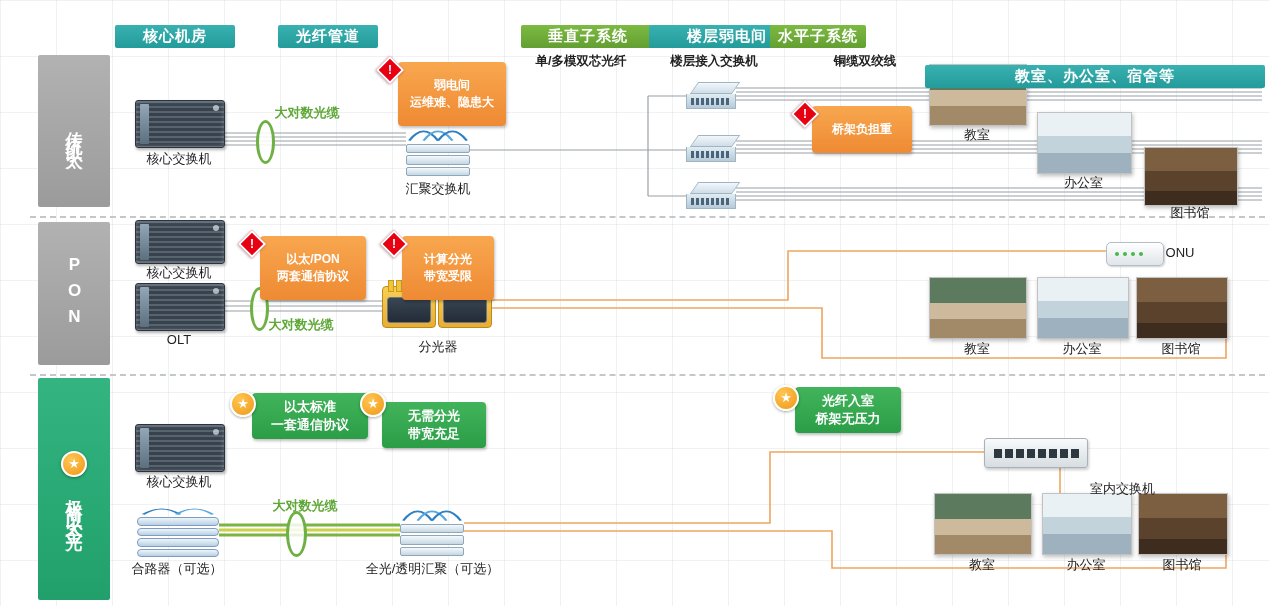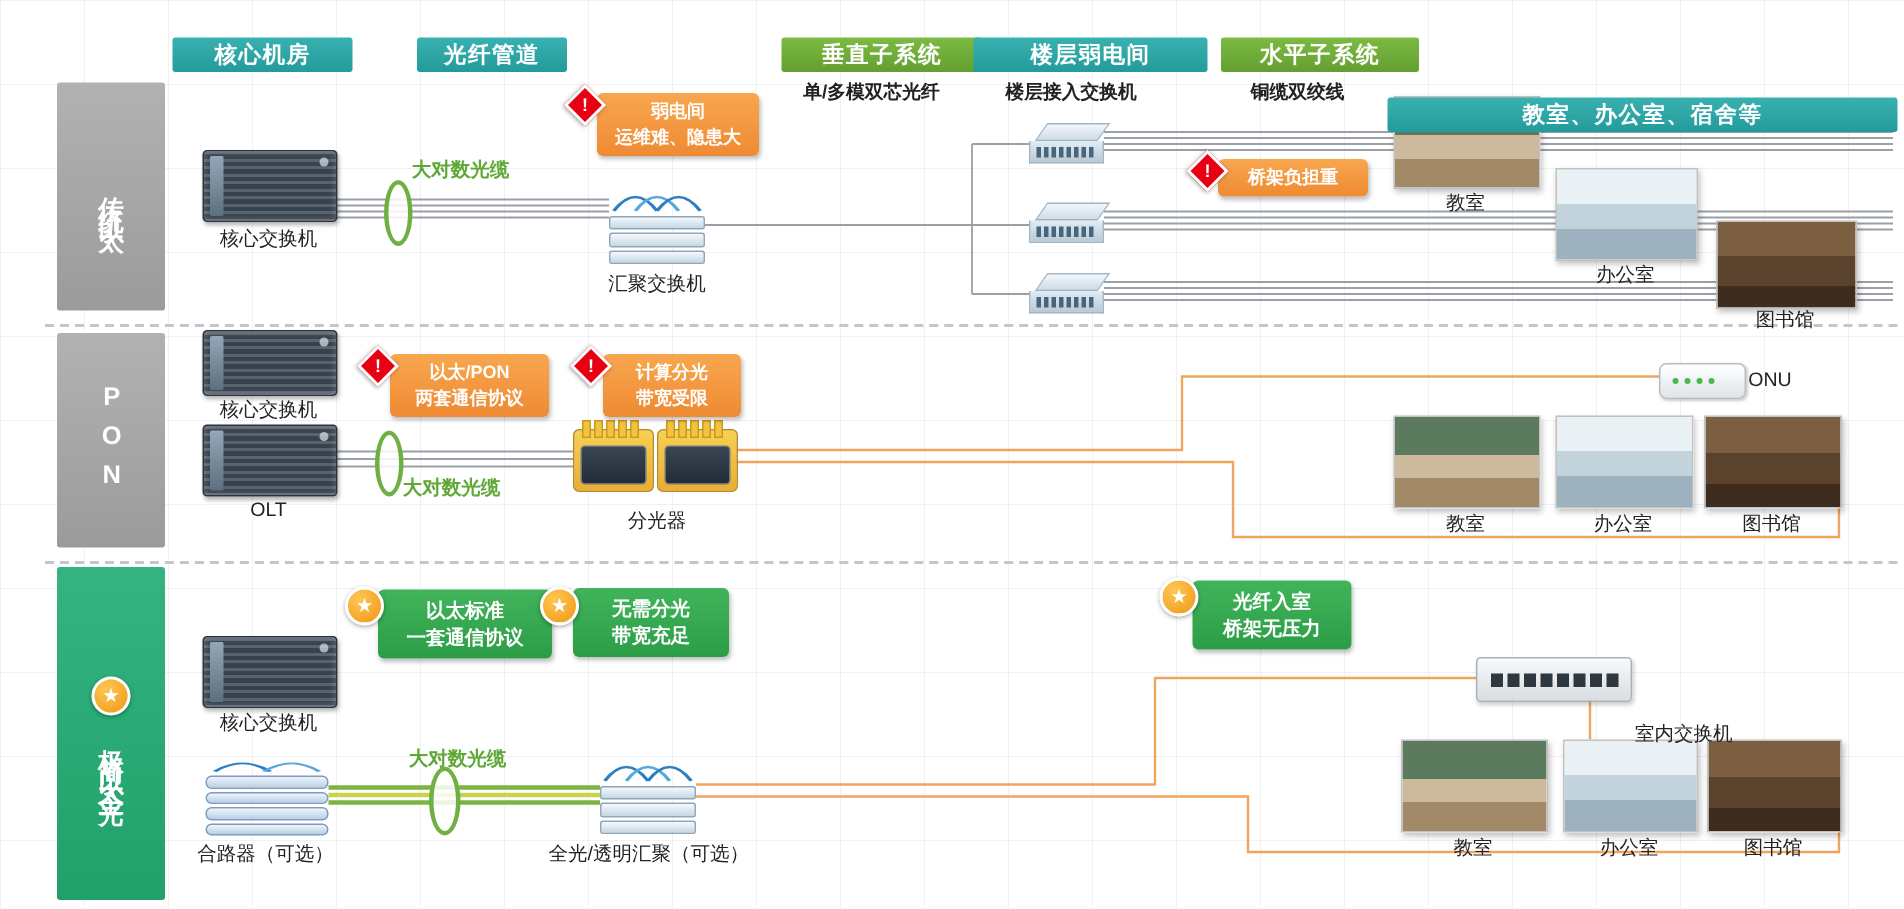--- a/index.html
+++ b/index.html
@@ -28,21 +28,21 @@
   .row-label.gray{background:linear-gradient(180deg,#b2b2b2,#9b9b9b);}
   .row-label.greenbg{background:linear-gradient(180deg,#33b480,#21a06b);}
   
   .subheader{position:absolute;top:53px;font-size:12.5px;font-weight:bold;color:#222;
     text-align:center;z-index:3;}
   .caption{position:absolute;font-size:13px;color:#222;text-align:center;z-index:3;}
   .cable-label{position:absolute;font-size:13px;font-weight:bold;color:#5fa837;
     text-align:center;z-index:3;}
   
   .wbox{position:absolute;background:linear-gradient(180deg,#f8a74f,#ee8a33);color:#fff;
-    font-weight:bold;font-size:12px;text-align:center;border-radius:4px;padding:4px 6px;
+    font-weight:bold;font-size:12px;text-align:center;border-radius:4px;padding:15px 6px;
     line-height:1.4;box-shadow:1px 2px 3px rgba(0,0,0,.25);z-index:4;}
   .wbox span{display:block;}
   .gbox{position:absolute;background:linear-gradient(180deg,#41b45b,#2b9d47);color:#fff;
     font-weight:bold;font-size:13px;text-align:center;border-radius:4px;padding:5px 6px;
     line-height:1.4;box-shadow:1px 2px 3px rgba(0,0,0,.25);z-index:4;}
   .gbox span{display:block;}
   .diamond{position:absolute;width:16px;height:16px;background:#e60012;
     transform:rotate(45deg);border:2px solid #fff;box-shadow:0 1px 3px rgba(0,0,0,.35);z-index:5;}
   .diamond b{display:block;transform:rotate(-45deg);color:#fff;font-size:12px;
     line-height:16px;text-align:center;}
@@ -150,21 +150,21 @@
       <path d="M464 523 H770 V452 H984"></path>
       <path d="M464 531 H832 V568 H1226 V553"></path>
       <path d="M1060 466 V493"></path>
     </g>
   </svg>
 
   <div class="header-cell teal" style="left:115px;width:120px;">核心机房</div>
   <div class="header-cell teal" style="left:250px;width:100px;margin-left:28px;">光纤管道</div>
   <div class="header-cell green" style="left:521px;width:134px;">垂直子系统</div>
   <div class="header-cell teal" style="left:649px;width:156px;">楼层弱电间</div>
-  <div class="header-cell green" style="left:814px;width:132px;">水平子系统</div>
+  <div class="header-cell green" style="left:770px;width:96px;">水平子系统</div>
   <div class="header-cell teal" style="left:925px;width:340px;margin-top:40px;">教室、办公室、宿舍等</div>
 
   <div class="subheader" style="left:521px;width:120px;">单/多模双芯光纤</div>
   <div class="subheader" style="left:649px;width:130px;">楼层接入交换机</div>
   <div class="subheader" style="left:810px;width:110px;">铜缆双绞线</div>
 
   <div class="row-label gray" style="top:55px;height:152px;">
     <span class="vtext">传统以太</span>
   </div>
   <div class="row-label gray" style="top:222px;height:143px;">
@@ -319,21 +319,21 @@
   <div class="caption" style="left:1037px;top:340px;width:90px;">办公室</div>
   <div class="photo library" style="left:1136px;top:277px;width:90px;height:60px;"></div>
   <div class="caption" style="left:1136px;top:340px;width:90px;">图书馆</div>
 
   <div class="star-badge" style="left:230px;top:391px;">★</div>
   <div class="gbox" style="left:252px;top:393px;width:104px;">
     <span>以太标准</span>
     <span>一套通信协议</span>
   </div>
   <div class="star-badge" style="left:360px;top:391px;">★</div>
-  <div class="gbox" style="left:382px;top:392px;width:92px;">
+  <div class="gbox" style="left:382px;top:402px;width:92px;">
     <span>无需分光</span>
     <span>带宽充足</span>
   </div>
   <div class="star-badge" style="left:773px;top:385px;">★</div>
   <div class="gbox" style="left:795px;top:387px;width:94px;">
     <span>光纤入室</span>
     <span>桥架无压力</span>
   </div>
 
   <div class="dev dev-core" style="left:135px;top:424px;width:88px;height:46px;"></div>

